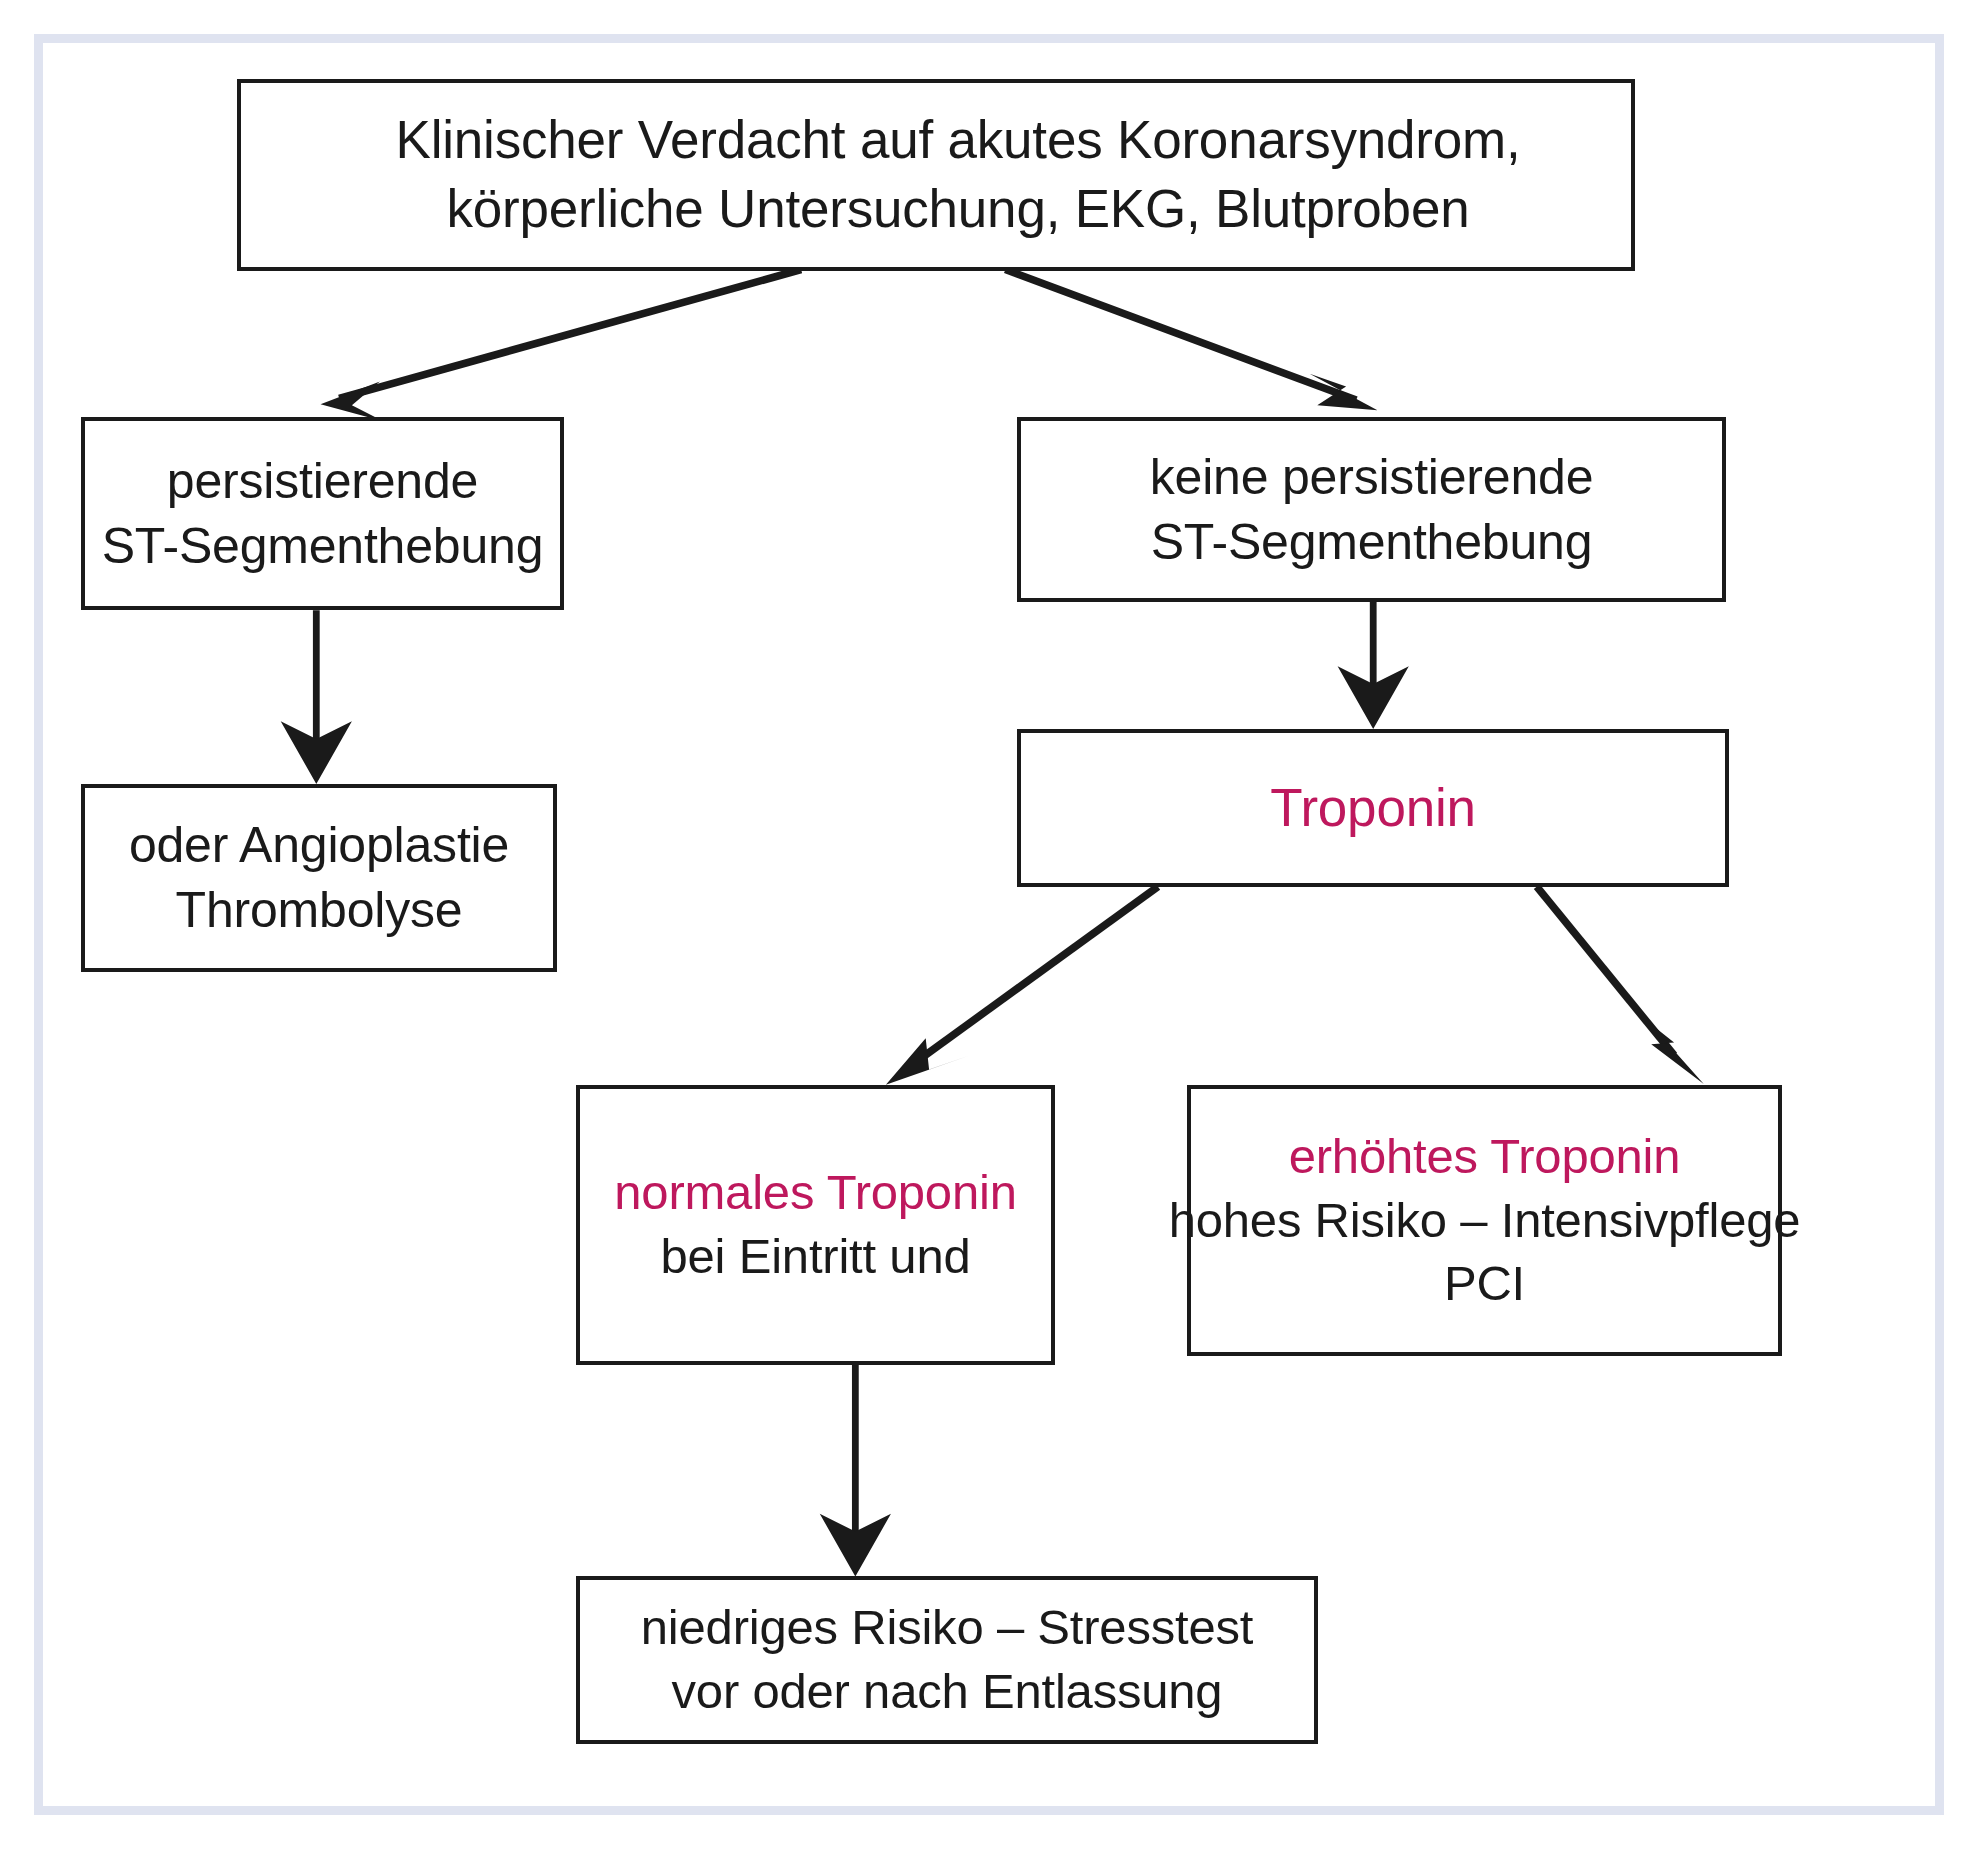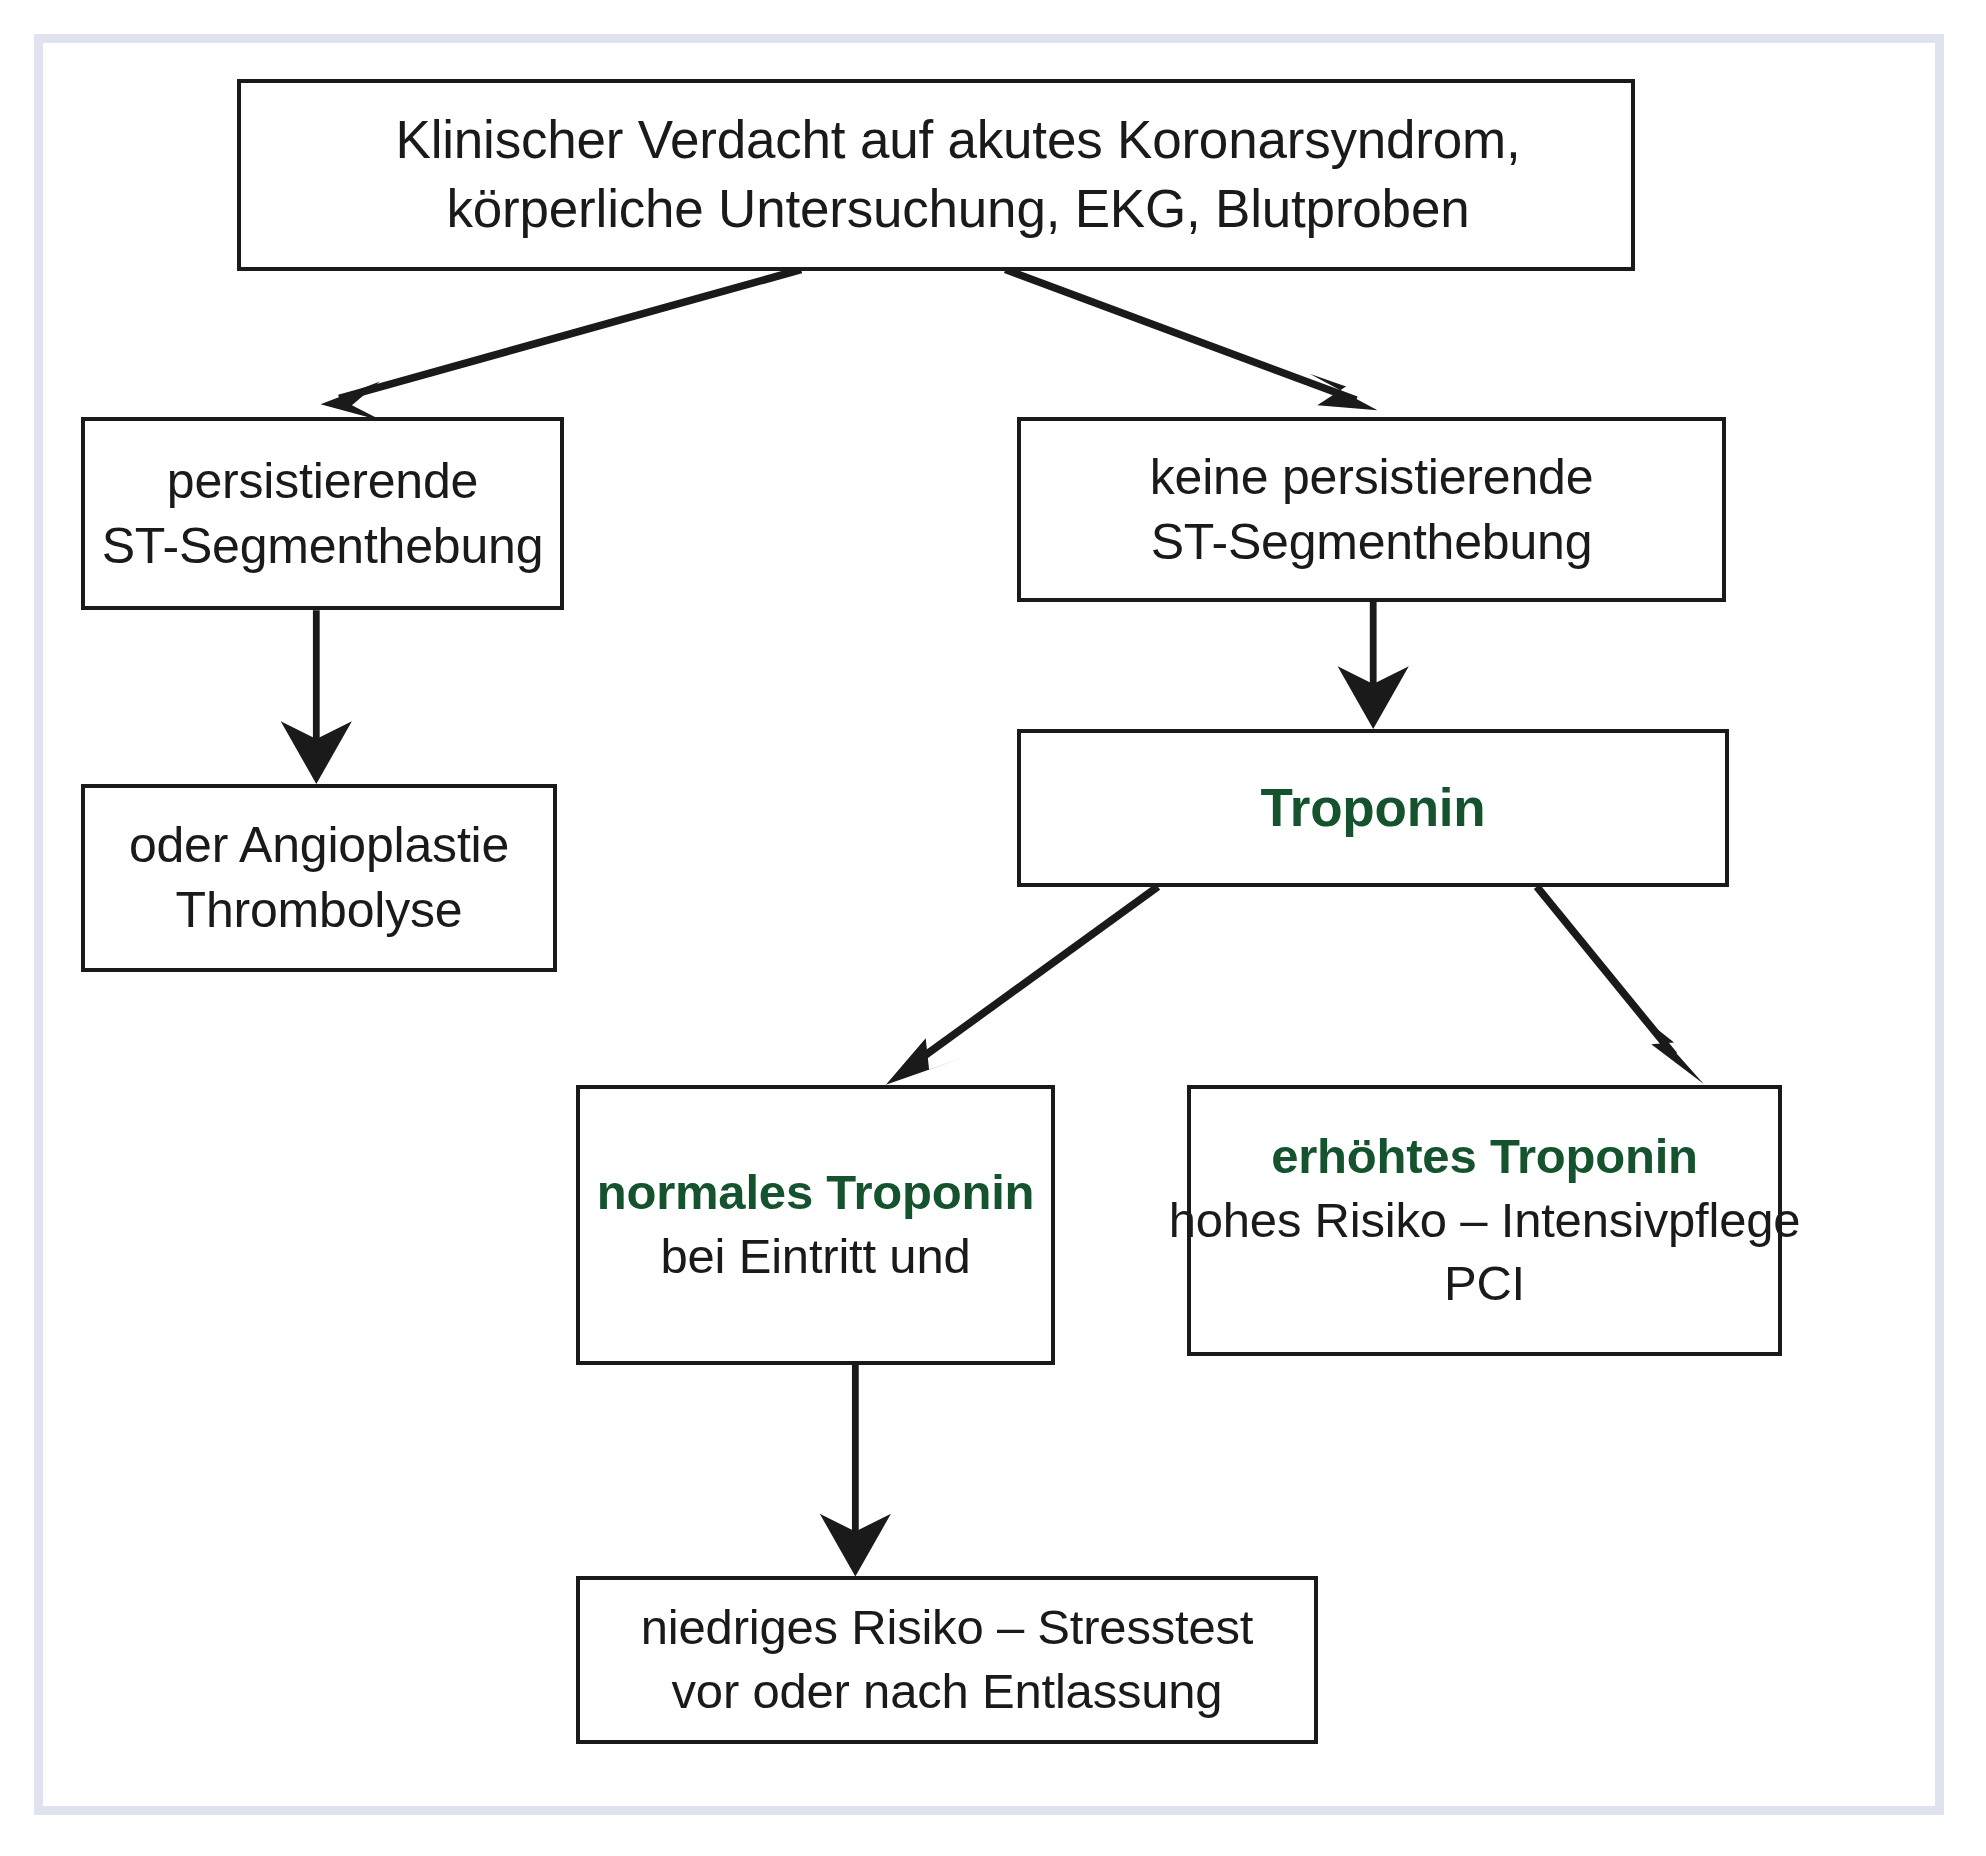--- a/index.html
+++ b/index.html
@@ -48,22 +48,22 @@
     color: #1a1a1a;
     line-height: 1.30;
     letter-spacing: -0.2px;
   }
   .node .line {
     display: block;
     white-space: nowrap;
     font-weight: 400;
   }
   .node .line.red {
-    color: #14532d;
-    font-weight: 700;
+    color: #be185d;
+    font-weight: 400;
   }
 
   
   #node-suspicion      { left: 237px;  top: 79px;   width: 1398px; height: 192px; font-size: 53px; padding-left: 44px; }
   #node-st-elevation   { left: 81px;   top: 417px;  width: 483px;  height: 193px; font-size: 50px; }
   #node-no-st          { left: 1017px; top: 417px;  width: 709px;  height: 185px; font-size: 50px; }
   #node-thrombolysis   { left: 81px;   top: 784px;  width: 476px;  height: 188px; font-size: 50px; }
   #node-troponin       { left: 1017px; top: 729px;  width: 712px;  height: 158px; font-size: 53px; }
   #node-normal-trop    { left: 576px;  top: 1085px; width: 479px;  height: 280px; font-size: 49px; }
   #node-elevated-trop  { left: 1187px; top: 1085px; width: 595px;  height: 271px; font-size: 49px; text-align: center; }

